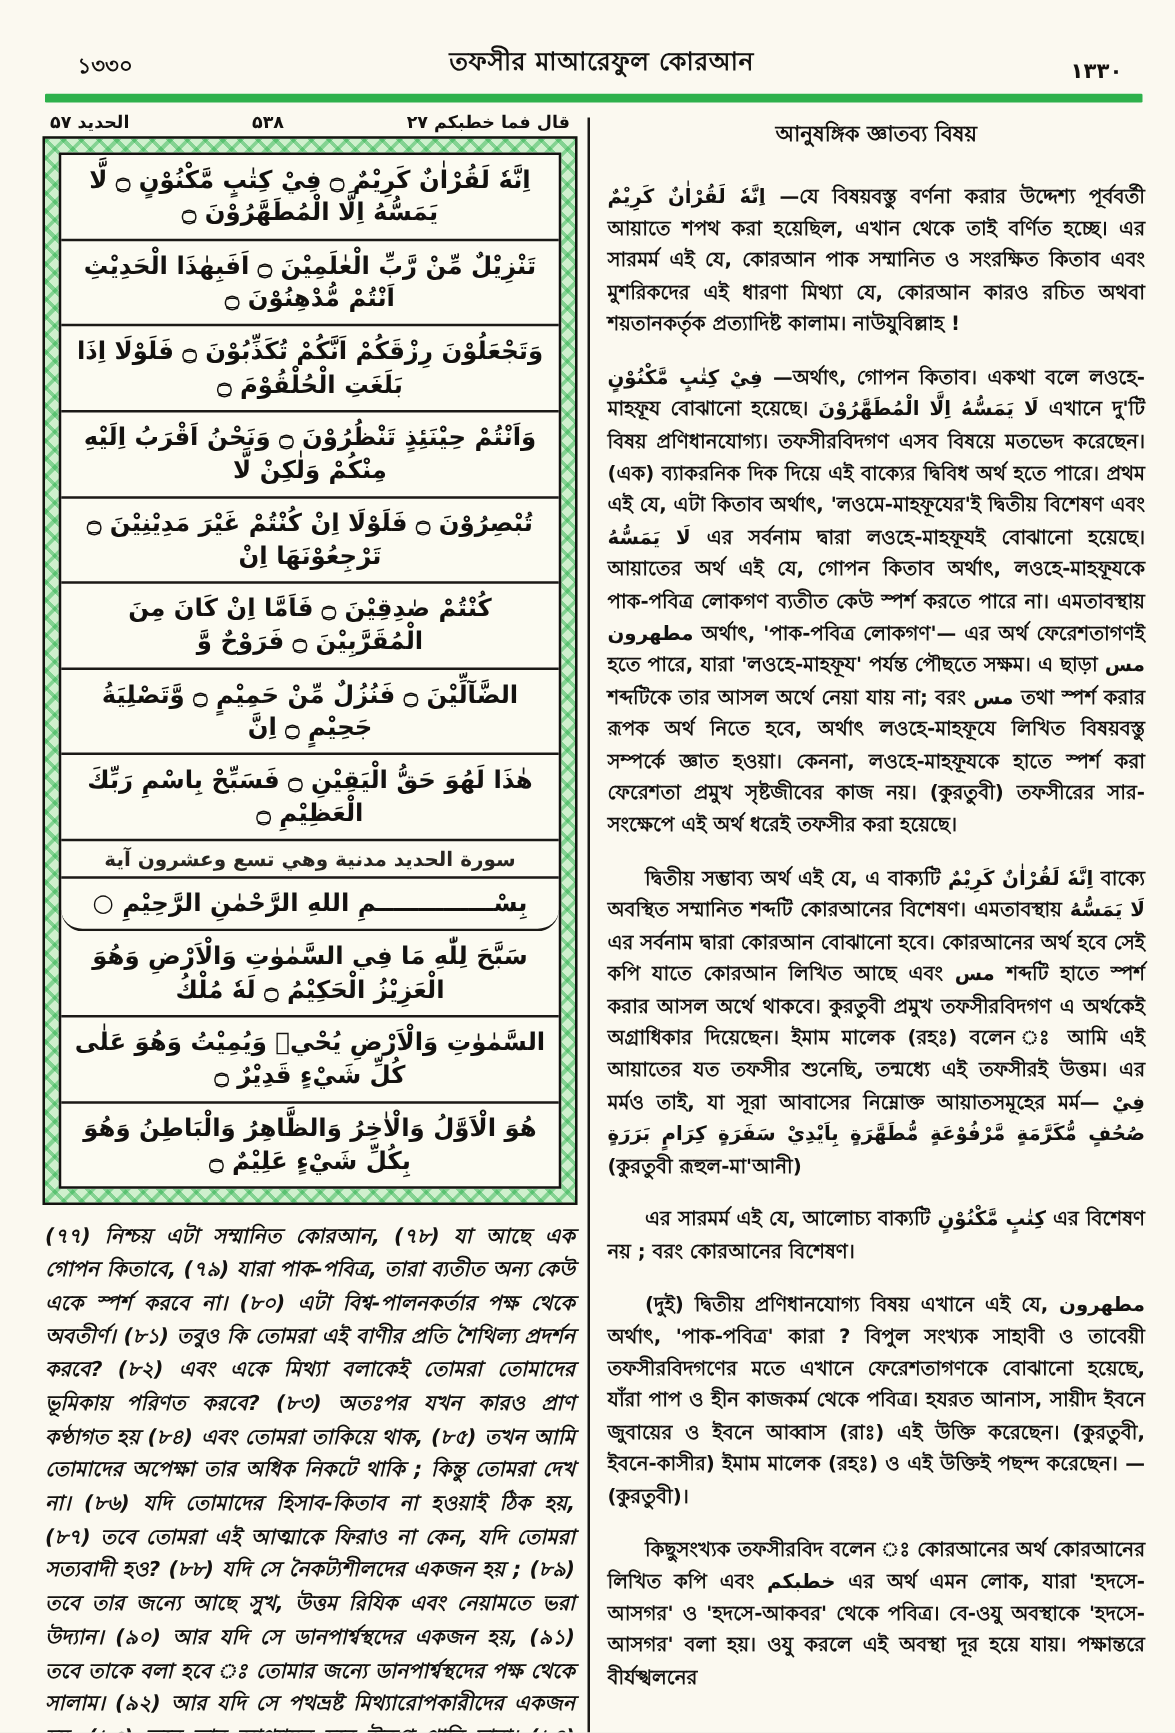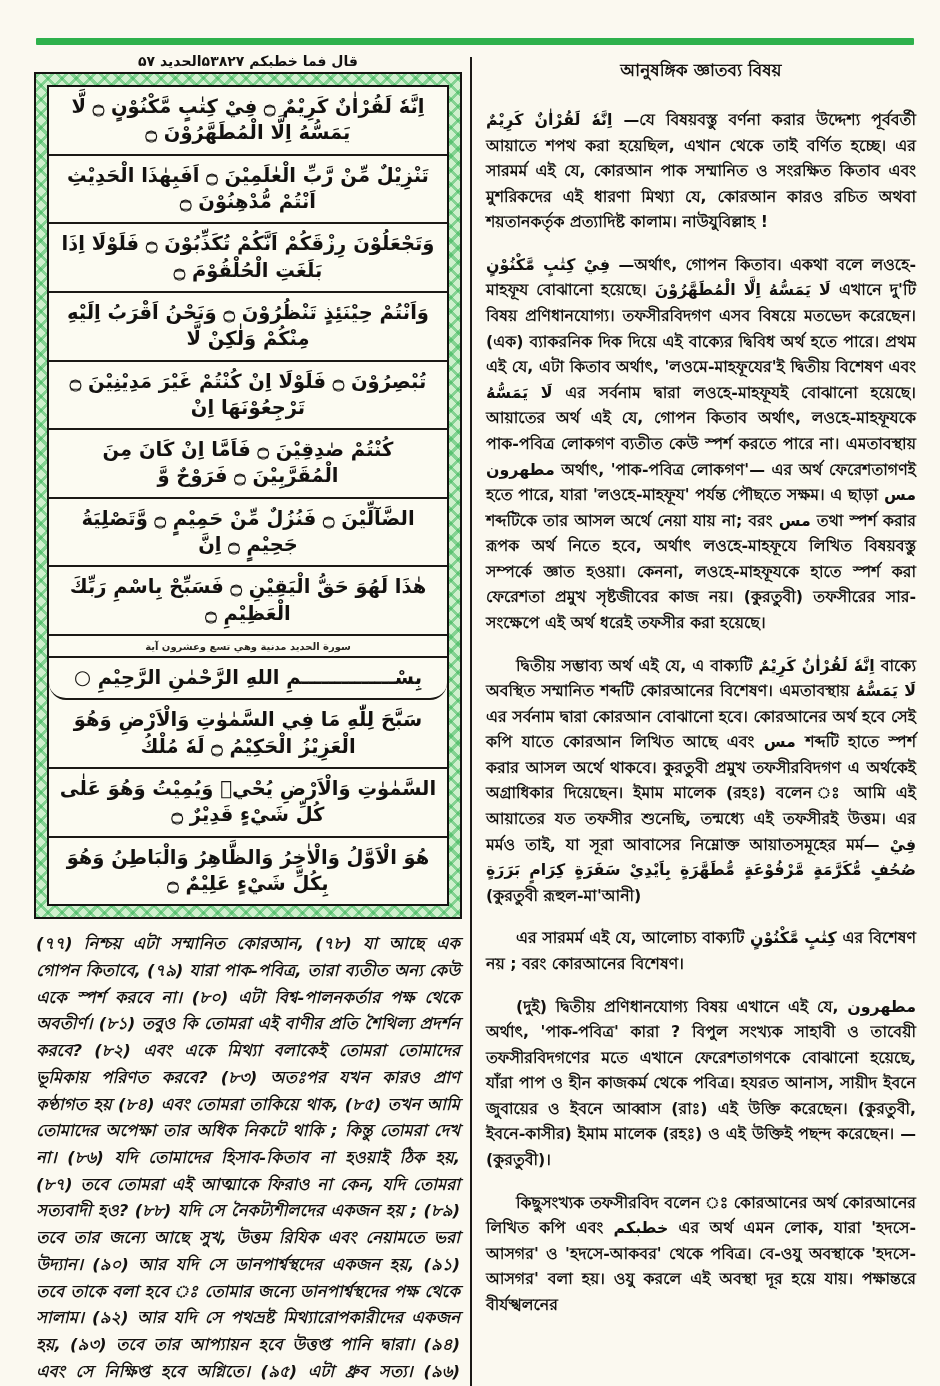--- a/index.html
+++ b/index.html
@@ -31,21 +31,21 @@
     border-radius:1px;
   }
   
   .columns { display:flex; align-items:stretch; }
   .col-left { width:436px; flex:0 0 436px; padding-right:8px; box-sizing:border-box; }
   .col-divider { width:2px; background:#1c1a17; margin-top:4px; }
   .col-right { flex:1; padding-left:14px; box-sizing:border-box; }
 
   
   .mushaf-header {
-    display:flex; justify-content:center; align-items:baseline;
+    display:flex; justify-content:space-between; align-items:baseline;
     font-size:14px; font-weight:bold; padding:0 6px 3px 6px;
   }
   .ar { direction:rtl; unicode-bidi:isolate; }
 
   
   .quran-box {
     border:2px solid #151311;
     background-color:#cff0cd;
     background-image:
       repeating-linear-gradient(135deg, rgba(40,175,74,.45) 0 3px, transparent 3px 10px),
@@ -57,21 +57,21 @@
     direction:rtl;
     text-align:center;
     font-size:19.5px;
     font-weight:bold;
     line-height:1.35;
     padding:7px 8px;
     border-bottom:2px solid #1b1916;
   }
   .sura-ornament {
     direction:rtl; text-align:center;
-    font-size:10px; font-weight:bold;
+    font-size:16px; font-weight:bold;
     color:#2a2722;
     padding:5px 4px 4px 4px;
     border-bottom:2px solid #1b1916;
     letter-spacing:.5px;
   }
   .bismillah { letter-spacing:1px;border-radius:17px; }
   .hadid-lines .q-line:last-child { border-bottom:none; }
 
   
   .translation {
@@ -91,20 +91,25 @@
     text-indent:30px;
   }
   .commentary-list p:nth-of-type(1),
   .commentary-list p:nth-of-type(2) { text-indent:0; }
 </style>
 </head>
 <body>
 
 <div class="page">
 
+  <header class="page-header">
+    <span class="pg-no-bn">১৩৩০</span>
+    <span class="book-title">তফসীর মাআরেফুল কোরআন</span>
+    <span class="pg-no-ar ar">١٣٣٠</span>
+  </header>
 
   <div class="green-rule"></div>
 
   <div class="columns">
 
     <section class="col-left">
 
       <div class="mushaf-header">
         <span class="ar">الحديد ۵۷</span>
         <span class="ar">۵۳۸</span>

